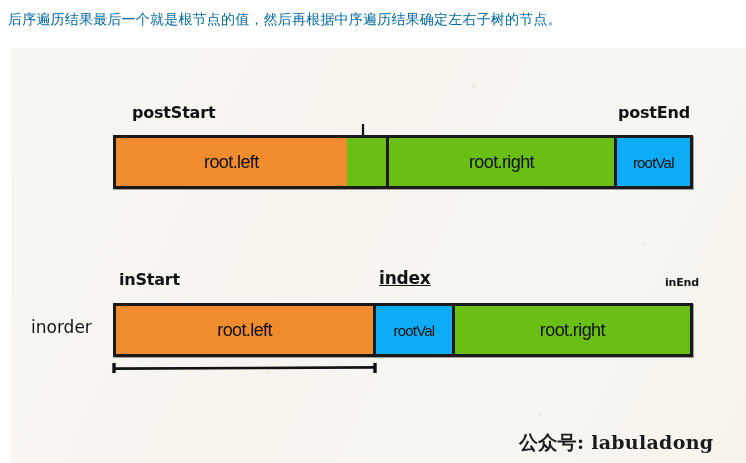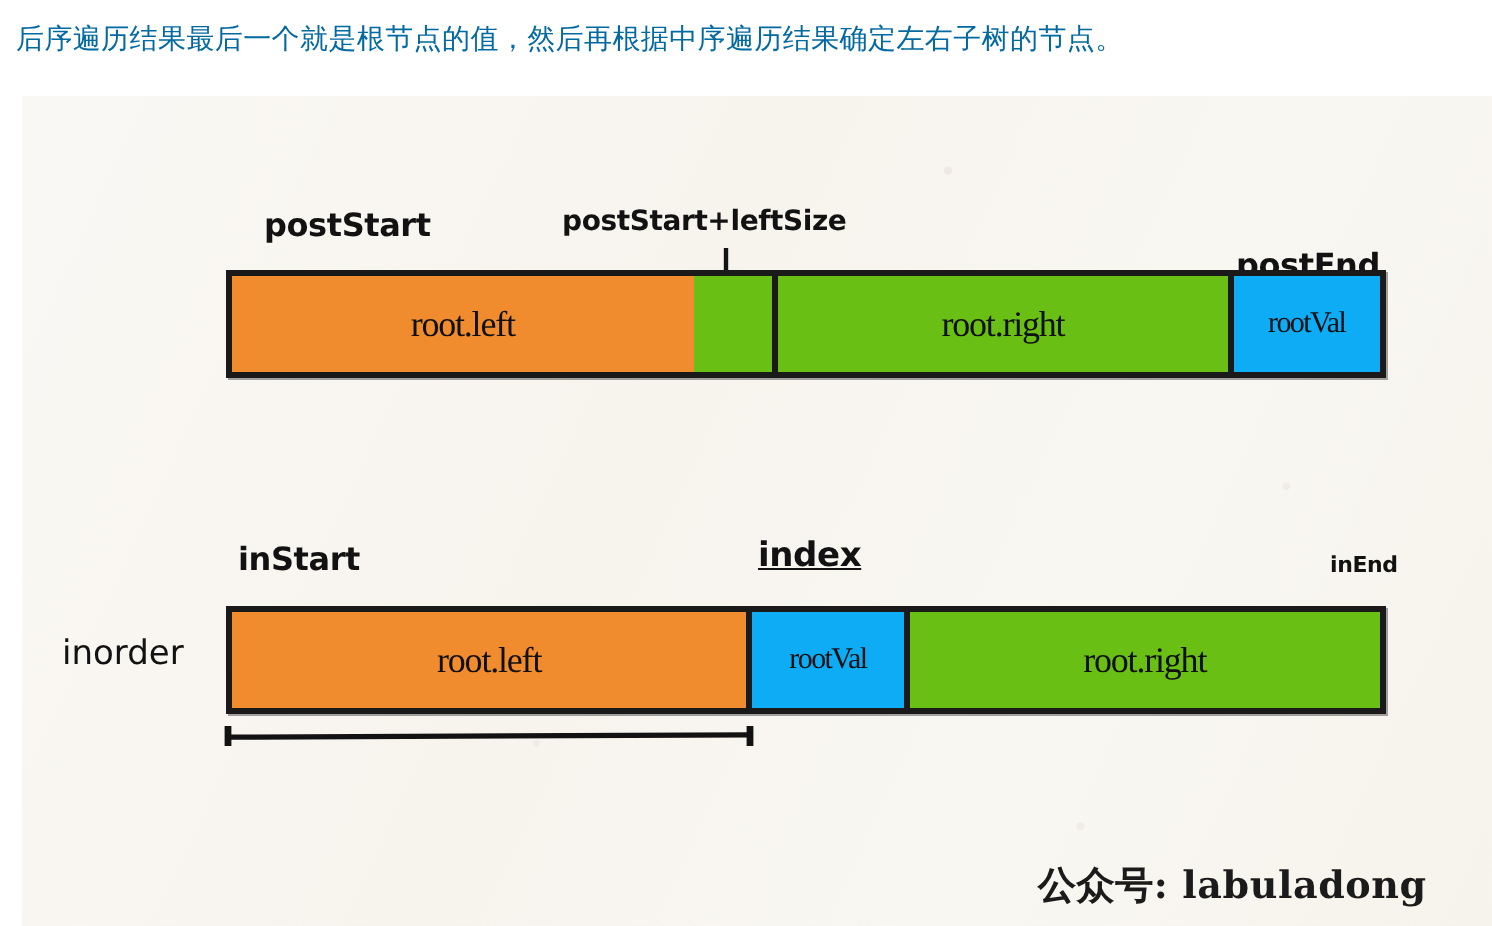--- a/index.html
+++ b/index.html
@@ -70,21 +70,21 @@
     display: flex;
     border: 3px solid #1a1a1a;
     box-sizing: border-box;
     box-shadow: 1px 1px 0 rgba(0,0,0,.35);
   }
   .seg {
     display: flex;
     align-items: center;
     justify-content: center;
     box-sizing: border-box;
-    font-family: Liberation Serif, serif;
+    font-family: Liberation Sans, sans-serif;
     font-size: 18px;
     color: #101010;
     letter-spacing: -0.6px;
     overflow: hidden;
   }
   .seg.small-text { font-size: 15px; letter-spacing: -0.8px; }
   .seg.divider-left { border-left: 3px solid #1a1a1a; }
 
   
   #arrow-pointer {
@@ -112,23 +112,22 @@
 </head>
 <body>
 
 <div id="caption">后序遍历结果最后一个就是根节点的值，然后再根据中序遍历结果确定左右子树的节点。</div>
 
 <div id="figure">
 
 
   <div class="lbl tick" style="left:103px; top:55px;margin-left:18px;">postStart</div>
 
-  <div class="lbl tick" style="left:270px; top:55px; font-size:14px;">postStart+leftSize</div>
 
-  <div class="lbl tick" style="left:607px; top:55px;margin-top:20px;">postEnd</div>
+  <div class="lbl tick" style="left:607px; top:55px;">postEnd</div>
 
   <svg id="arrow-pointer" style="left:345px; top:75px;" viewBox="0 0 14 26">
     <path d="M7 1 L7 21" stroke="#131313" stroke-width="2.2" fill="none"></path>
     <path d="M1.6 15 L7 24 L12.4 15" stroke="#131313" stroke-width="2.2" fill="none" stroke-linejoin="miter"></path>
   </svg>
 
   <div class="bar" id="postorder-bar" style="left:102px; top:87px; width:580px; height:54px;">
     <div class="seg" style="width:40.2%; background:#f08c2e;">root.left</div>
     <div class="seg" style="width:6.9%; background:#6abf15;"></div>
     <div class="seg divider-left" style="width:39.6%; background:#6abf15;">root.right</div>

